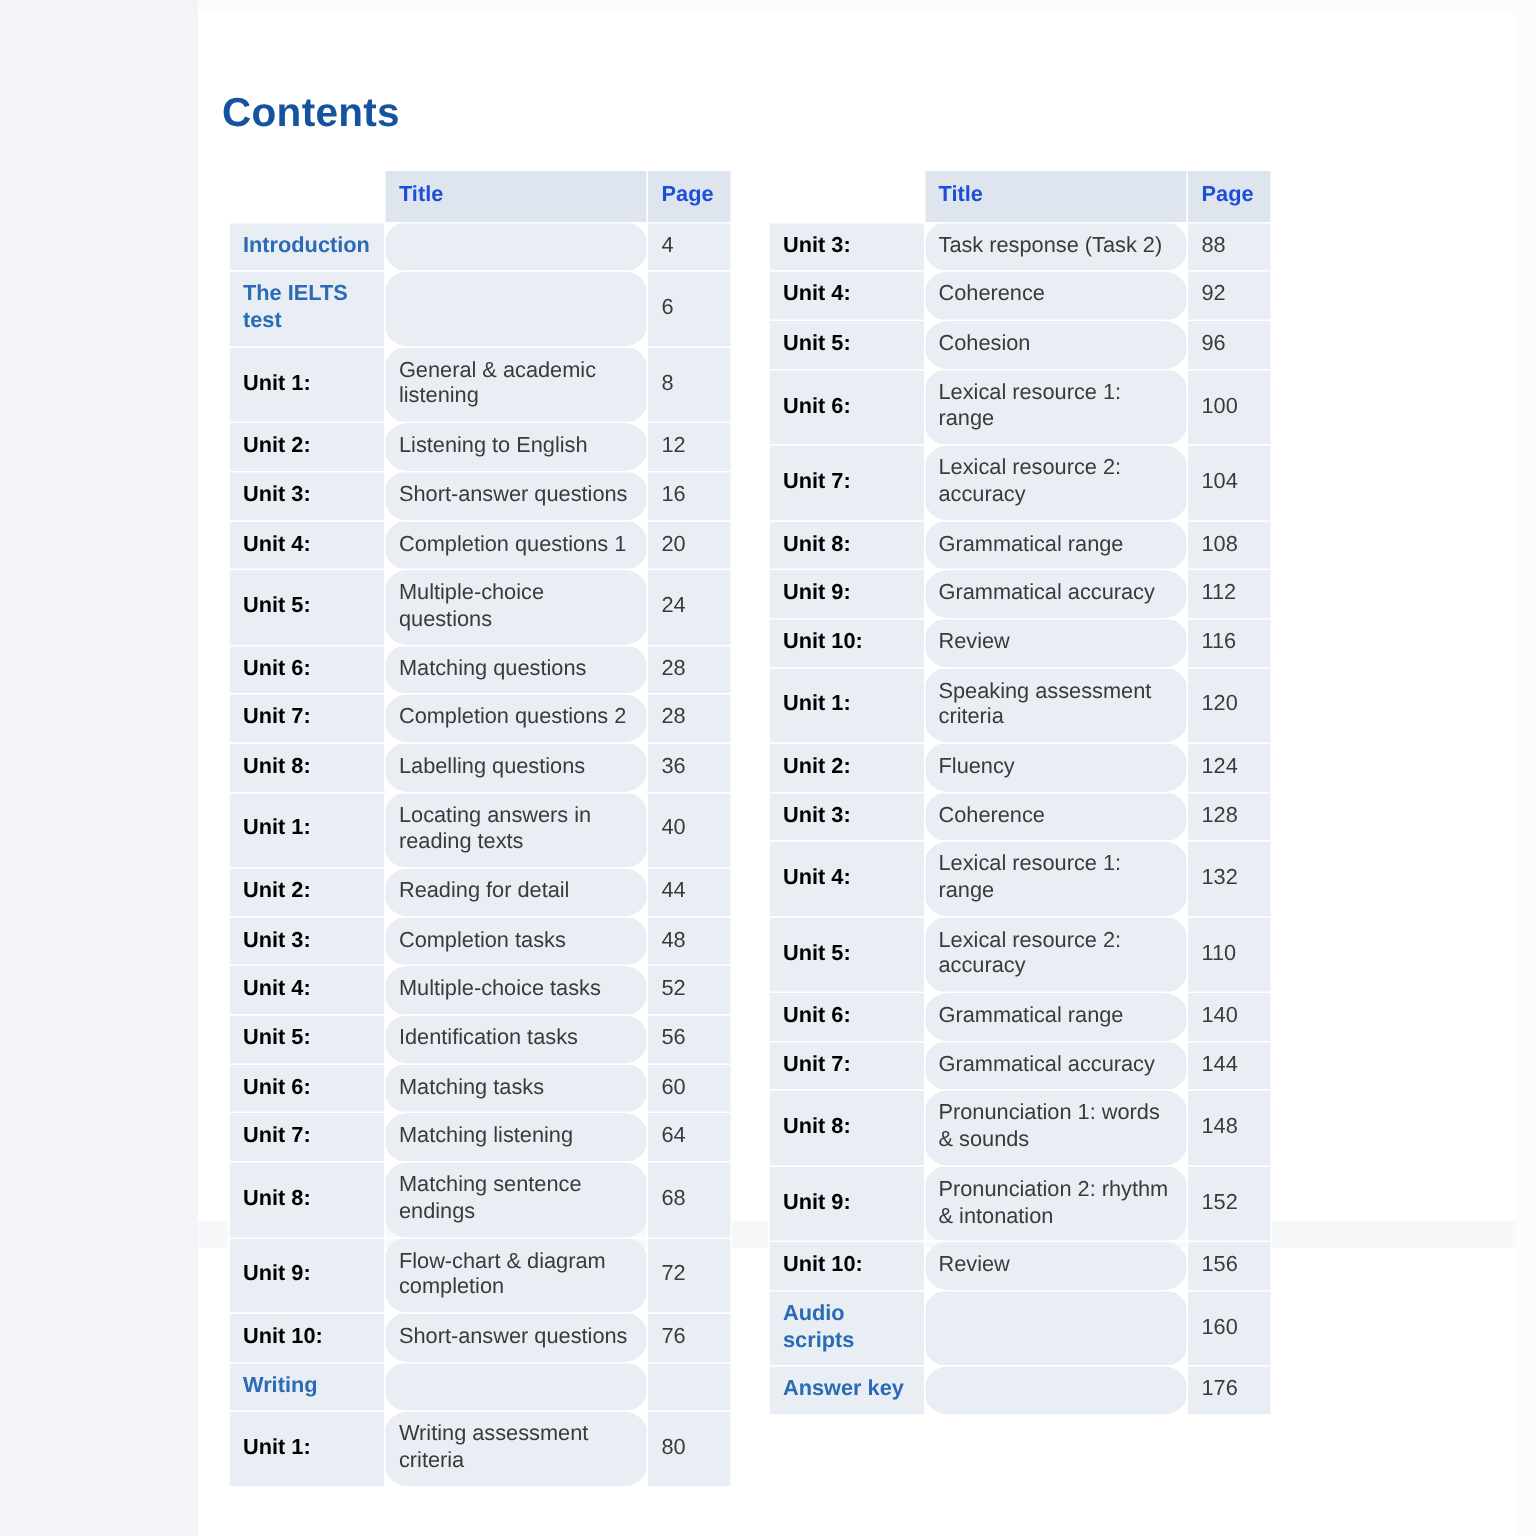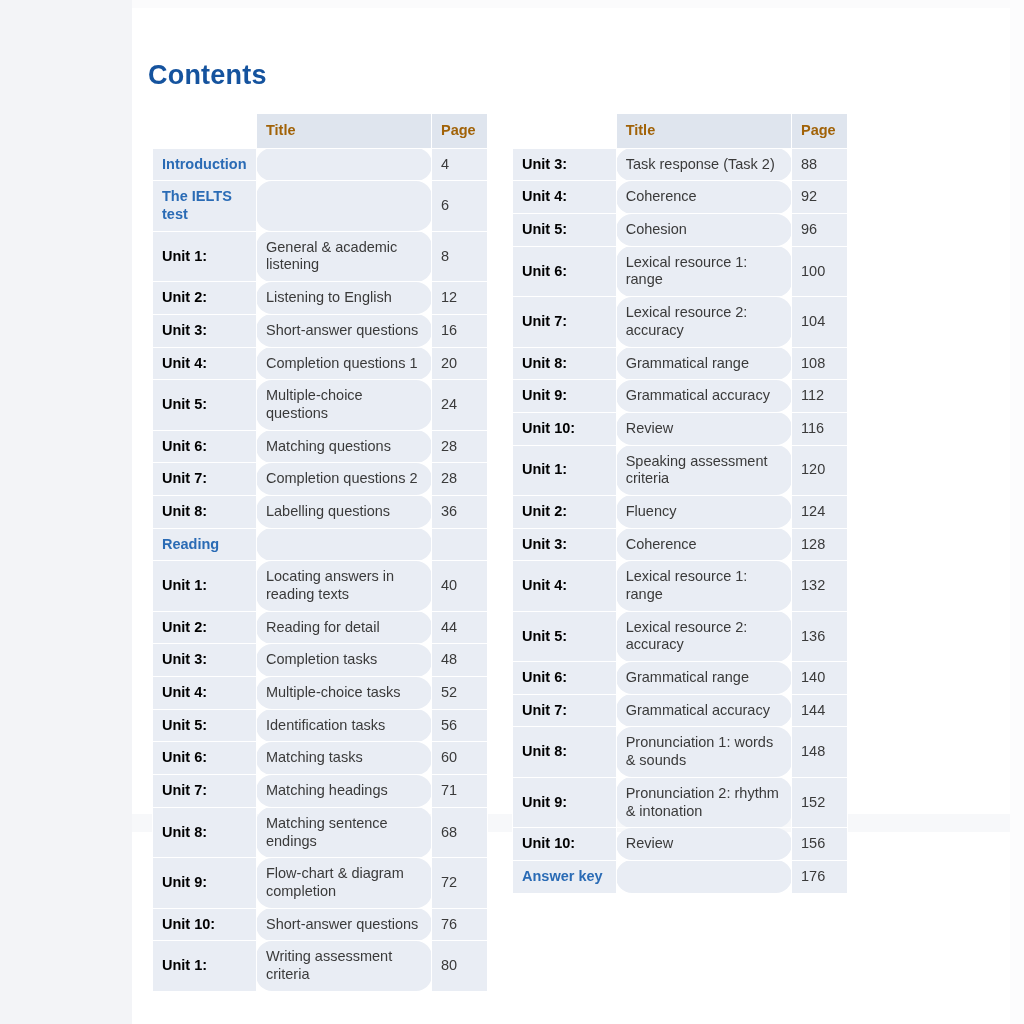--- a/index.html
+++ b/index.html
@@ -80,21 +80,21 @@
   table.toc th, table.toc td {
     border: 1px solid #ffffff;
     padding: 7px 8px 7px 9px;
     vertical-align: middle;
     line-height: 1.22;
     background: #e9edf4;
   }
   table.toc th {
     background: #dfe5ee;
     font-weight: bold;
-    color: #a16207;
+    color: #1d4ed8;
     font-size: 14.5px;
     text-align: left;
     padding-top: 8px;
     padding-bottom: 8px;
   }
   table.toc th.blank { background: #ffffff; border-color: #ffffff; }
 
   td.unit {
     font-weight: bold;
     color: #000000;
@@ -187,25 +187,20 @@
           <td class="unit">Unit 7:</td>
           <td class="title-cell">Completion questions 2</td>
           <td class="page-cell">28</td>
         </tr>
         <tr>
           <td class="unit">Unit 8:</td>
           <td class="title-cell">Labelling questions</td>
           <td class="page-cell">36</td>
         </tr>
         <tr>
-          <td class="section">Reading</td>
-          <td class="title-cell empty"></td>
-          <td class="page-cell empty-page"></td>
-        </tr>
-        <tr>
           <td class="unit">Unit 1:</td>
           <td class="title-cell">Locating answers in reading texts</td>
           <td class="page-cell">40</td>
         </tr>
         <tr>
           <td class="unit">Unit 2:</td>
           <td class="title-cell">Reading for detail</td>
           <td class="page-cell">44</td>
         </tr>
         <tr>
@@ -223,37 +218,42 @@
           <td class="title-cell">Identification tasks</td>
           <td class="page-cell">56</td>
         </tr>
         <tr>
           <td class="unit">Unit 6:</td>
           <td class="title-cell">Matching tasks</td>
           <td class="page-cell">60</td>
         </tr>
         <tr>
           <td class="unit">Unit 7:</td>
-          <td class="title-cell">Matching headings</td>
-          <td class="page-cell">71</td>
+          <td class="title-cell">Matching listening</td>
+          <td class="page-cell">64</td>
         </tr>
         <tr>
           <td class="unit">Unit 8:</td>
           <td class="title-cell">Matching sentence endings</td>
           <td class="page-cell">68</td>
         </tr>
         <tr>
           <td class="unit">Unit 9:</td>
           <td class="title-cell">Flow-chart &amp; diagram completion</td>
           <td class="page-cell">72</td>
         </tr>
         <tr>
           <td class="unit">Unit 10:</td>
           <td class="title-cell">Short-answer questions</td>
           <td class="page-cell">76</td>
+        </tr>
+        <tr>
+          <td class="section">Writing</td>
+          <td class="title-cell empty"></td>
+          <td class="page-cell empty-page"></td>
         </tr>
         <tr>
           <td class="unit">Unit 1:</td>
           <td class="title-cell">Writing assessment criteria</td>
           <td class="page-cell">80</td>
         </tr>
       </tbody>
   </table>
 
   <table class="toc right" id="table-right">
@@ -326,21 +326,21 @@
           <td class="page-cell">128</td>
         </tr>
         <tr>
           <td class="unit">Unit 4:</td>
           <td class="title-cell">Lexical resource 1: range</td>
           <td class="page-cell">132</td>
         </tr>
         <tr>
           <td class="unit">Unit 5:</td>
           <td class="title-cell">Lexical resource 2: accuracy</td>
-          <td class="page-cell">136</td>
+          <td class="page-cell">110</td>
         </tr>
         <tr>
           <td class="unit">Unit 6:</td>
           <td class="title-cell">Grammatical range</td>
           <td class="page-cell">140</td>
         </tr>
         <tr>
           <td class="unit">Unit 7:</td>
           <td class="title-cell">Grammatical accuracy</td>
           <td class="page-cell">144</td>
@@ -354,19 +354,24 @@
           <td class="unit">Unit 9:</td>
           <td class="title-cell">Pronunciation 2: rhythm &amp; intonation</td>
           <td class="page-cell">152</td>
         </tr>
         <tr>
           <td class="unit">Unit 10:</td>
           <td class="title-cell">Review</td>
           <td class="page-cell">156</td>
         </tr>
         <tr>
+          <td class="section">Audio scripts</td>
+          <td class="title-cell empty"></td>
+          <td class="page-cell">160</td>
+        </tr>
+        <tr>
           <td class="section">Answer key</td>
           <td class="title-cell empty"></td>
           <td class="page-cell">176</td>
         </tr>
       </tbody>
   </table>
 </div>
 
 </body></html>

